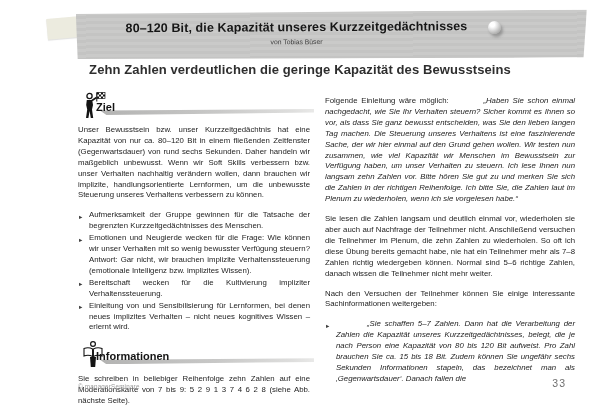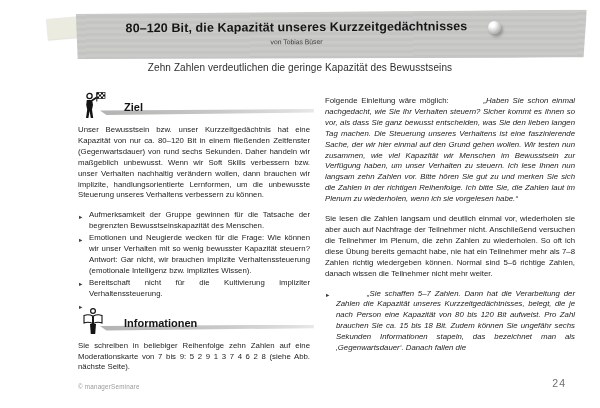--- a/index.html
+++ b/index.html
@@ -28,33 +28,33 @@
     position:absolute;left:0;right:70px;top:27px;text-align:center;
     font-size:6.8px;color:#3c3c3c;
   }
   .sphere-icon{
     position:absolute;left:412px;top:11px;width:13px;height:13px;border-radius:50%;
     background:radial-gradient(circle at 34% 28%,#ffffff 0 18%,#e2e2e2 40%,#b6b6b5 70%,#8f8f8e 100%);
     box-shadow:2px 3px 3px rgba(90,90,90,.45);
   }
   .subtitle{
     position:absolute;left:0;width:600px;top:62px;text-align:center;
-    font-size:10px;font-weight:normal;color:#2e2e2e;letter-spacing:.1px;
+    font-size:13px;font-weight:bold;color:#2e2e2e;letter-spacing:.1px;
   }
   
   .col{position:absolute;font-size:7.8px;line-height:10.9px;text-align:justify;hyphens:auto;}
   .col-left{left:78px;top:92px;width:232px;}
   .col-right{left:325px;top:96px;width:250px;}
   p{margin:0 0 9px 0;}
   .italic{font-style:italic;margin-left:31px;}
   
   .section-head{position:relative;height:27px;margin:0 0 6px 0;}
   .section-head svg{position:absolute;left:4px;bottom:0;}
   .section-head .head-label{
-    position:absolute;left:46px;bottom:6px;font-size:11px;font-weight:bold;color:#141414;z-index:2;
+    position:absolute;left:18px;bottom:6px;font-size:11px;font-weight:bold;color:#141414;z-index:2;
   }
   .head-swoosh{
     position:absolute;left:22px;right:-4px;bottom:4px;height:6px;z-index:1;
     background:linear-gradient(to right,#b3b3b2,#c8c8c7 55%,#dededd 90%,#e9e9e8);
     clip-path:polygon(0 25%,100% 0,100% 60%,3% 100%);
   }
   
   .bullet-list{margin:0 0 8px 0;}
   .bullet-item{position:relative;padding-left:11px;margin-bottom:1px;}
   .bullet-marker{position:absolute;left:0;top:1.5px;font-size:5.5px;color:#3a3a3a;}
@@ -95,53 +95,55 @@
       </svg>
       <span class="head-swoosh"></span>
       <span class="head-label">Ziel</span>
     </div>
 
     <p>Unser Bewusstsein bzw. unser Kurzzeitgedächtnis hat eine Kapazität von nur ca. 80–120 Bit in einem fließenden Zeitfenster (Gegenwartsdauer) von rund sechs Sekunden. Daher handeln wir maßgeblich unbewusst. Wenn wir Soft Skills verbessern bzw. unser Verhalten nachhaltig verändern wollen, dann brauchen wir implizite, handlungsorientierte Lernformen, um die unbewusste Steuerung unseres Verhaltens verbessern zu können.</p>
 
     <div class="bullet-list">
       <div class="bullet-item">
         <span class="bullet-marker">►</span>
-        <span>Aufmerksamkeit der Gruppe gewinnen für die Tatsache der begrenzten Bewusstseinskapazität des Menschen.</span>
+        <span>Aufmerksamkeit der Gruppe gewinnen für die Tatsache der begrenzten Kurzzeitgedächtnisses des Menschen.</span>
       </div>
       <div class="bullet-item">
         <span class="bullet-marker">►</span>
-        <span>Emotionen und Neugierde wecken für die Frage: Wie können wir unser Verhalten mit so wenig bewusster Kapazität steuern? Antwort: Gar nicht, wir brauchen implizite Verhaltenssteuerung (emotionale Intelligenz bzw. implizites Wissen).</span>
+        <span>Emotionen und Neugierde wecken für die Frage: Wie können wir unser Verhalten mit so wenig bewusster Verfügung steuern? Antwort: Gar nicht, wir brauchen implizite Verhaltenssteuerung (emotionale Intelligenz bzw. implizites Wissen).</span>
       </div>
       <div class="bullet-item">
         <span class="bullet-marker">►</span>
-        <span>Bereitschaft nicht für die Kultivierung impliziter Verhaltenssteuerung.</span>
+        <span>Bereitschaft wecken für die Kultivierung impliziter Verhaltenssteuerung.</span>
       </div>
       <div class="bullet-item">
         <span class="bullet-marker">►</span>
+        <span>Einleitung von und Sensibilisierung für Lernformen, bei denen neues implizites Verhalten – nicht neues kognitives Wissen – erlernt wird.</span>
       </div>
     </div>
 
     <div class="section-head">
       <svg width="22" height="27" viewBox="0 0 22 27">
         <circle cx="11" cy="3" r="2.4" fill="none" stroke="#141414" stroke-width="1.2"></circle>
         <path d="M2 7.5 Q6.5 5.8 10.6 8 L10.6 15.5 Q6.5 13.3 2 15 Z" fill="#ffffff" stroke="#141414" stroke-width="1.1"></path>
         <path d="M20 7.5 Q15.5 5.8 11.4 8 L11.4 15.5 Q15.5 13.3 20 15 Z" fill="#ffffff" stroke="#141414" stroke-width="1.1"></path>
         <path d="M8 16 L14 16 L13.2 26 L8.8 26 Z" fill="#141414"></path>
       </svg>
       <span class="head-swoosh"></span>
       <span class="head-label">Informationen</span>
     </div>
 
     <p>Sie schreiben in beliebiger Reihenfolge zehn Zahlen auf eine Moderationskarte von 7 bis 9: 5 2 9 1 3 7 4 6 2 8 (siehe Abb. nächste Seite).</p>
   </div>
 
   <div class="col col-right">
     <p><span>Folgende Einleitung wäre möglich: </span><span class="italic">„Haben Sie schon einmal nachgedacht, wie Sie Ihr Verhalten steuern? Sicher kommt es Ihnen so vor, als dass Sie ganz bewusst entscheiden, was Sie den lieben langen Tag machen. Die Steuerung unseres Verhaltens ist eine faszinierende Sache, der wir hier einmal auf den Grund gehen wollen. Wir testen nun zusammen, wie viel Kapazität wir Menschen im Bewusstsein zur Verfügung haben, um unser Verhalten zu steuern. Ich lese Ihnen nun langsam zehn Zahlen vor. Bitte hören Sie gut zu und merken Sie sich die Zahlen in der richtigen Reihenfolge. Ich bitte Sie, die Zahlen laut im Plenum zu wiederholen, wenn ich sie vorgelesen habe.“</span></p>
     <p>Sie lesen die Zahlen langsam und deutlich einmal vor, wiederholen sie aber auch auf Nachfrage der Teilnehmer nicht. Anschließend versuchen die Teilnehmer im Plenum, die zehn Zahlen zu wiederholen. So oft ich diese Übung bereits gemacht habe, nie hat ein Teilnehmer mehr als 7–8 Zahlen richtig wiedergeben können. Normal sind 5–6 richtige Zahlen, danach wissen die Teilnehmer nicht mehr weiter.</p>
+    <p>Nach den Versuchen der Teilnehmer können Sie einige interessante Sachinformationen weitergeben:</p>
     <div class="bullet-item">
       <span class="bullet-marker">►</span>
       <span class="italic">„Sie schaffen 5–7 Zahlen. Dann hat die Verarbeitung der Zahlen die Kapazität unseres Kurzzeitgedächtnisses, belegt, die je nach Person eine Kapazität von 80 bis 120 Bit aufweist. Pro Zahl brauchen Sie ca. 15 bis 18 Bit. Zudem können Sie ungefähr sechs Sekunden Informationen stapeln, das bezeichnet man als ‚Gegenwartsdauer‘. Danach fallen die</span>
     </div>
   </div>
 
   <div class="copyright">© managerSeminare</div>
-  <div class="page-number">24</div>
+  <div class="page-number">33</div>
 </div>
 
 </body></html>

